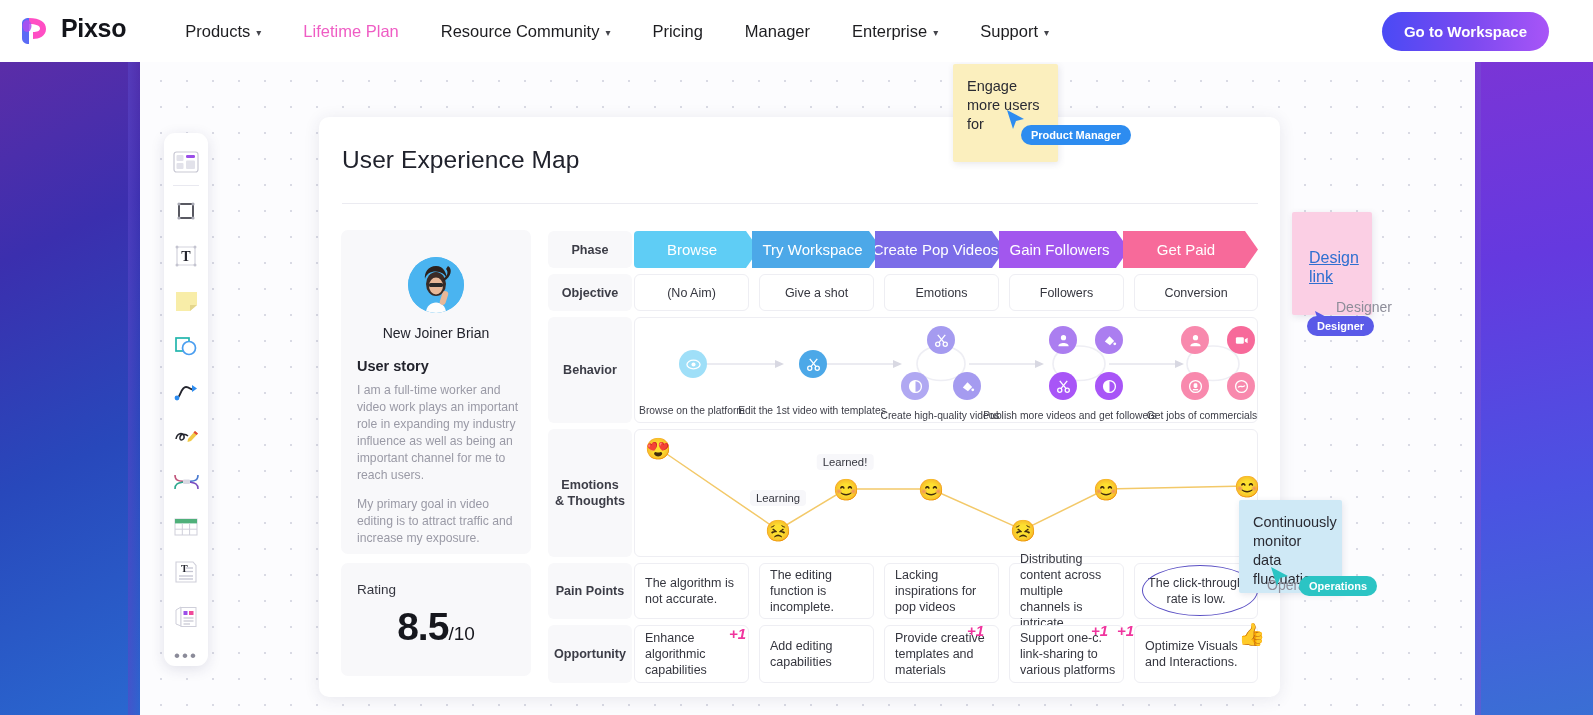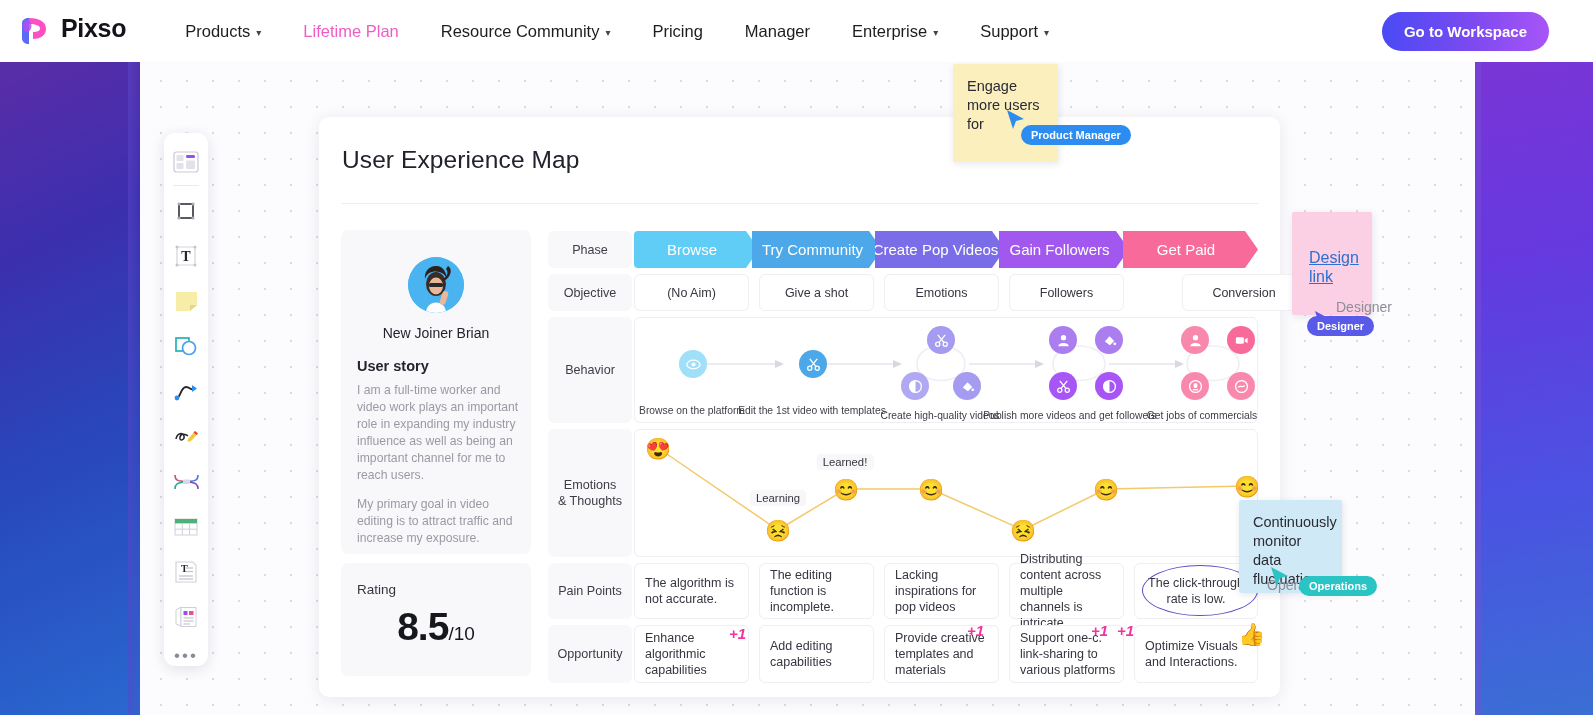--- a/index.html
+++ b/index.html
@@ -127,21 +127,21 @@
     position: absolute; left: 0; top: 42px; width: 190px; text-align: center;
     font-size: 39px; color: #16171d; font-weight: bold; letter-spacing: -1px;
   }
   .rating-value .den { font-size: 19px; font-weight: normal; letter-spacing: 0; }
 
   
   .rowlabel {
     position: absolute; left: 229px; width: 84px;
     background: #f8f8fa; border-radius: 6px;
     display: flex; align-items: center; justify-content: center;
-    font-size: 12.6px; color: #3c3d47; text-align: center; line-height: 16px;
+    font-size: 12.6px; color: #3c3d47; text-align: center; line-height: 16px; font-weight: bold;
   }
 
   
   .chev {
     position: absolute; height: 37px; display: flex; align-items: center;
     justify-content: center; color: #ffffff; font-size: 15px;
     clip-path: polygon(0 0, calc(100% - 13px) 0, 100% 50%, calc(100% - 13px) 100%, 0 100%);
     padding-right: 9px; white-space: nowrap; overflow: hidden;
   }
   .chev.first { clip-path: polygon(0 0, calc(100% - 13px) 0, 100% 50%, calc(100% - 13px) 100%, 0 100%); border-radius: 4px 0 0 4px; }
@@ -419,30 +419,30 @@
 
   <div class="rowlabel" style="top:114px;height:37px;">Phase</div>
   <div class="rowlabel" style="top:157px;height:37px;">Objective</div>
   <div class="rowlabel" style="top:200px;height:106px;">Behavior</div>
   <div class="rowlabel" style="top:312px;height:128px;white-space:pre-line;">Emotions
 &amp; Thoughts</div>
   <div class="rowlabel" style="top:446px;height:56px;">Pain Points</div>
   <div class="rowlabel" style="top:508px;height:58px;">Opportunity</div>
 
   <div class="chev first" style="left:315px;top:114px;width:125px;background:#5fcdf5;">Browse</div>
-  <div class="chev" style="left:433px;top:114px;width:130px;background:#4ca8e8;">Try Community</div>
+  <div class="chev" style="left:433px;top:114px;width:130px;background:#4ca8e8;">Try Workspace</div>
   <div class="chev" style="left:556px;top:114px;width:130px;background:#7b6de8;">Create Pop Videos</div>
   <div class="chev" style="left:680px;top:114px;width:130px;background:#a257ee;">Gain Followers</div>
   <div class="chev" style="left:804px;top:114px;width:135px;background:#f76a9a;">Get Paid</div>
 
   <div class="cell" style="left:315px;top:157px;width:115px;height:37px;">(No Aim)</div>
   <div class="cell" style="left:440px;top:157px;width:115px;height:37px;">Give a shot</div>
   <div class="cell" style="left:565px;top:157px;width:115px;height:37px;">Emotions</div>
   <div class="cell" style="left:690px;top:157px;width:115px;height:37px;">Followers</div>
-  <div class="cell" style="left:815px;top:157px;width:124px;height:37px;margin-left:48px;">Conversion</div>
+  <div class="cell" style="left:815px;top:157px;width:124px;height:37px;">Conversion</div>
 
   <div class="panel" style="left:315px;top:200px;width:624px;height:106px;">
     <svg width="624" height="106" viewBox="0 0 624 106" style="position:absolute;left:0;top:0;">
       <line x1="68" y1="46" x2="140" y2="46" stroke="#e4e4ec" stroke-width="1.6"></line>
       <polygon points="140,42 149,46 140,50" fill="#d8d8e2"></polygon>
       <line x1="188" y1="46" x2="258" y2="46" stroke="#e4e4ec" stroke-width="1.6"></line>
       <polygon points="258,42 267,46 258,50" fill="#d8d8e2"></polygon>
       <path d="M282 46 C282 22 330 22 330 46 C330 68 282 68 282 46" fill="none" stroke="#eeeef4" stroke-width="1.6"></path>
       <line x1="334" y1="46" x2="400" y2="46" stroke="#e4e4ec" stroke-width="1.6"></line>
       <polygon points="400,42 409,46 400,50" fill="#d8d8e2"></polygon>

